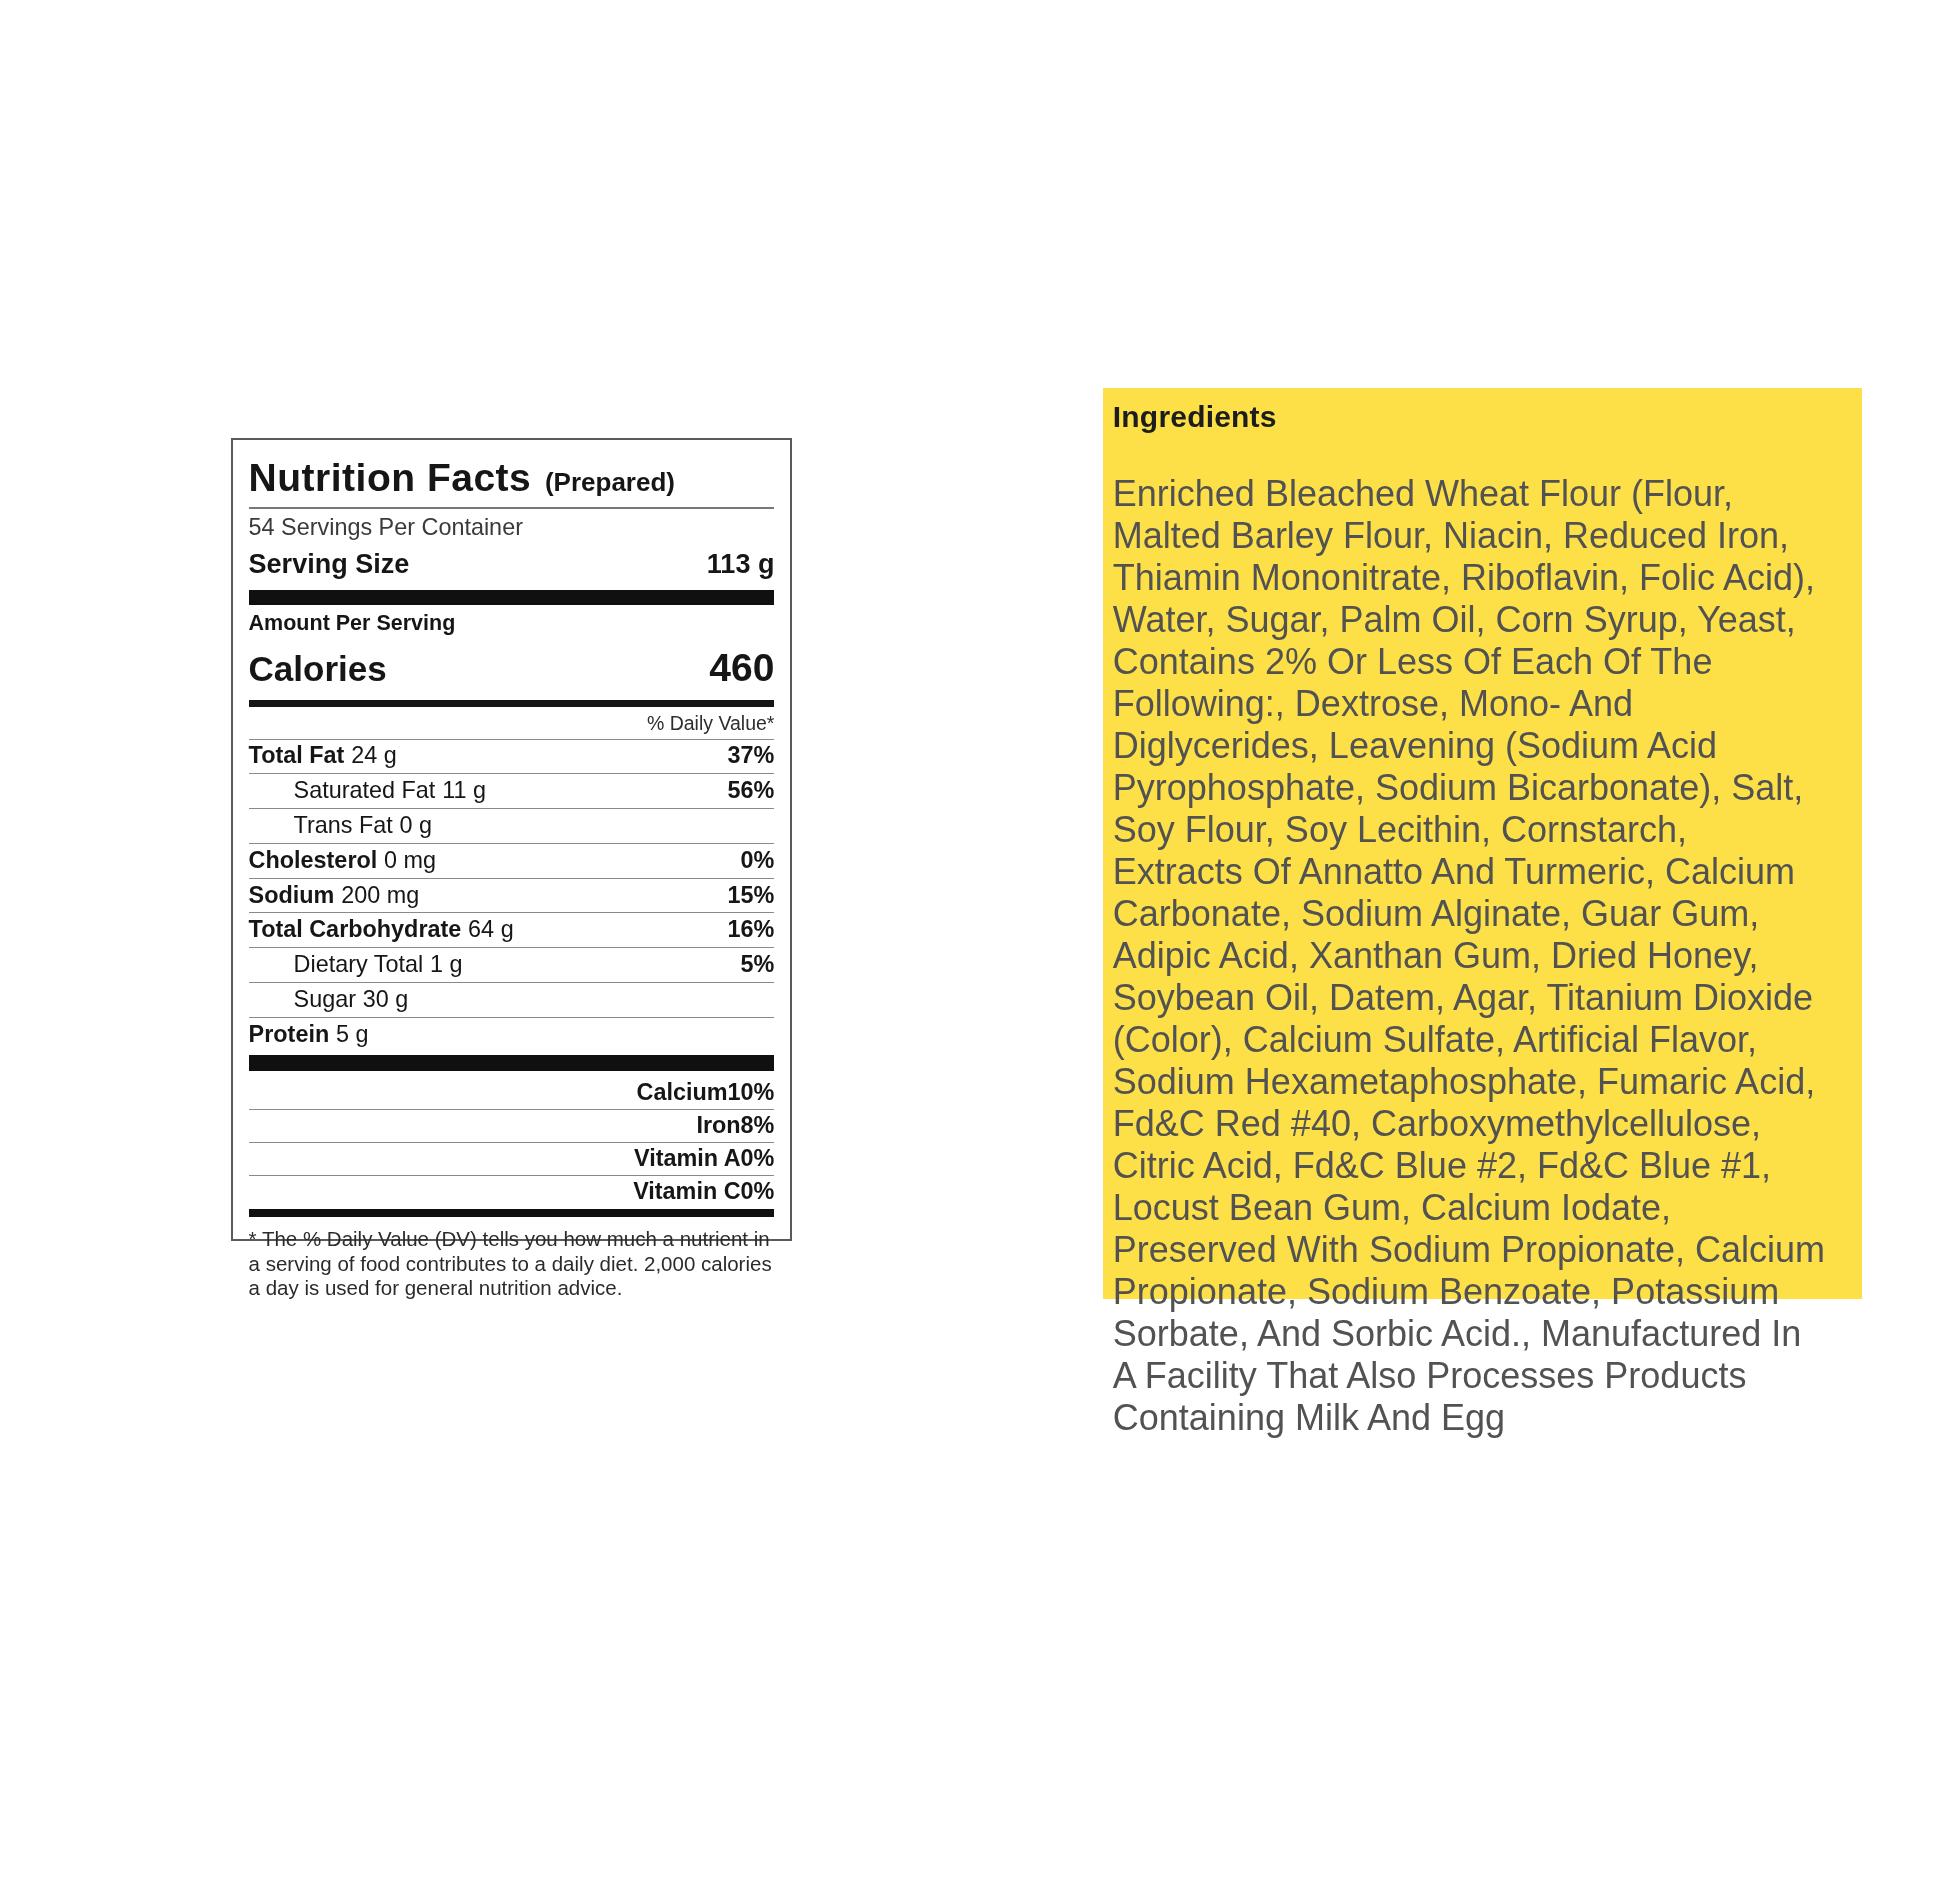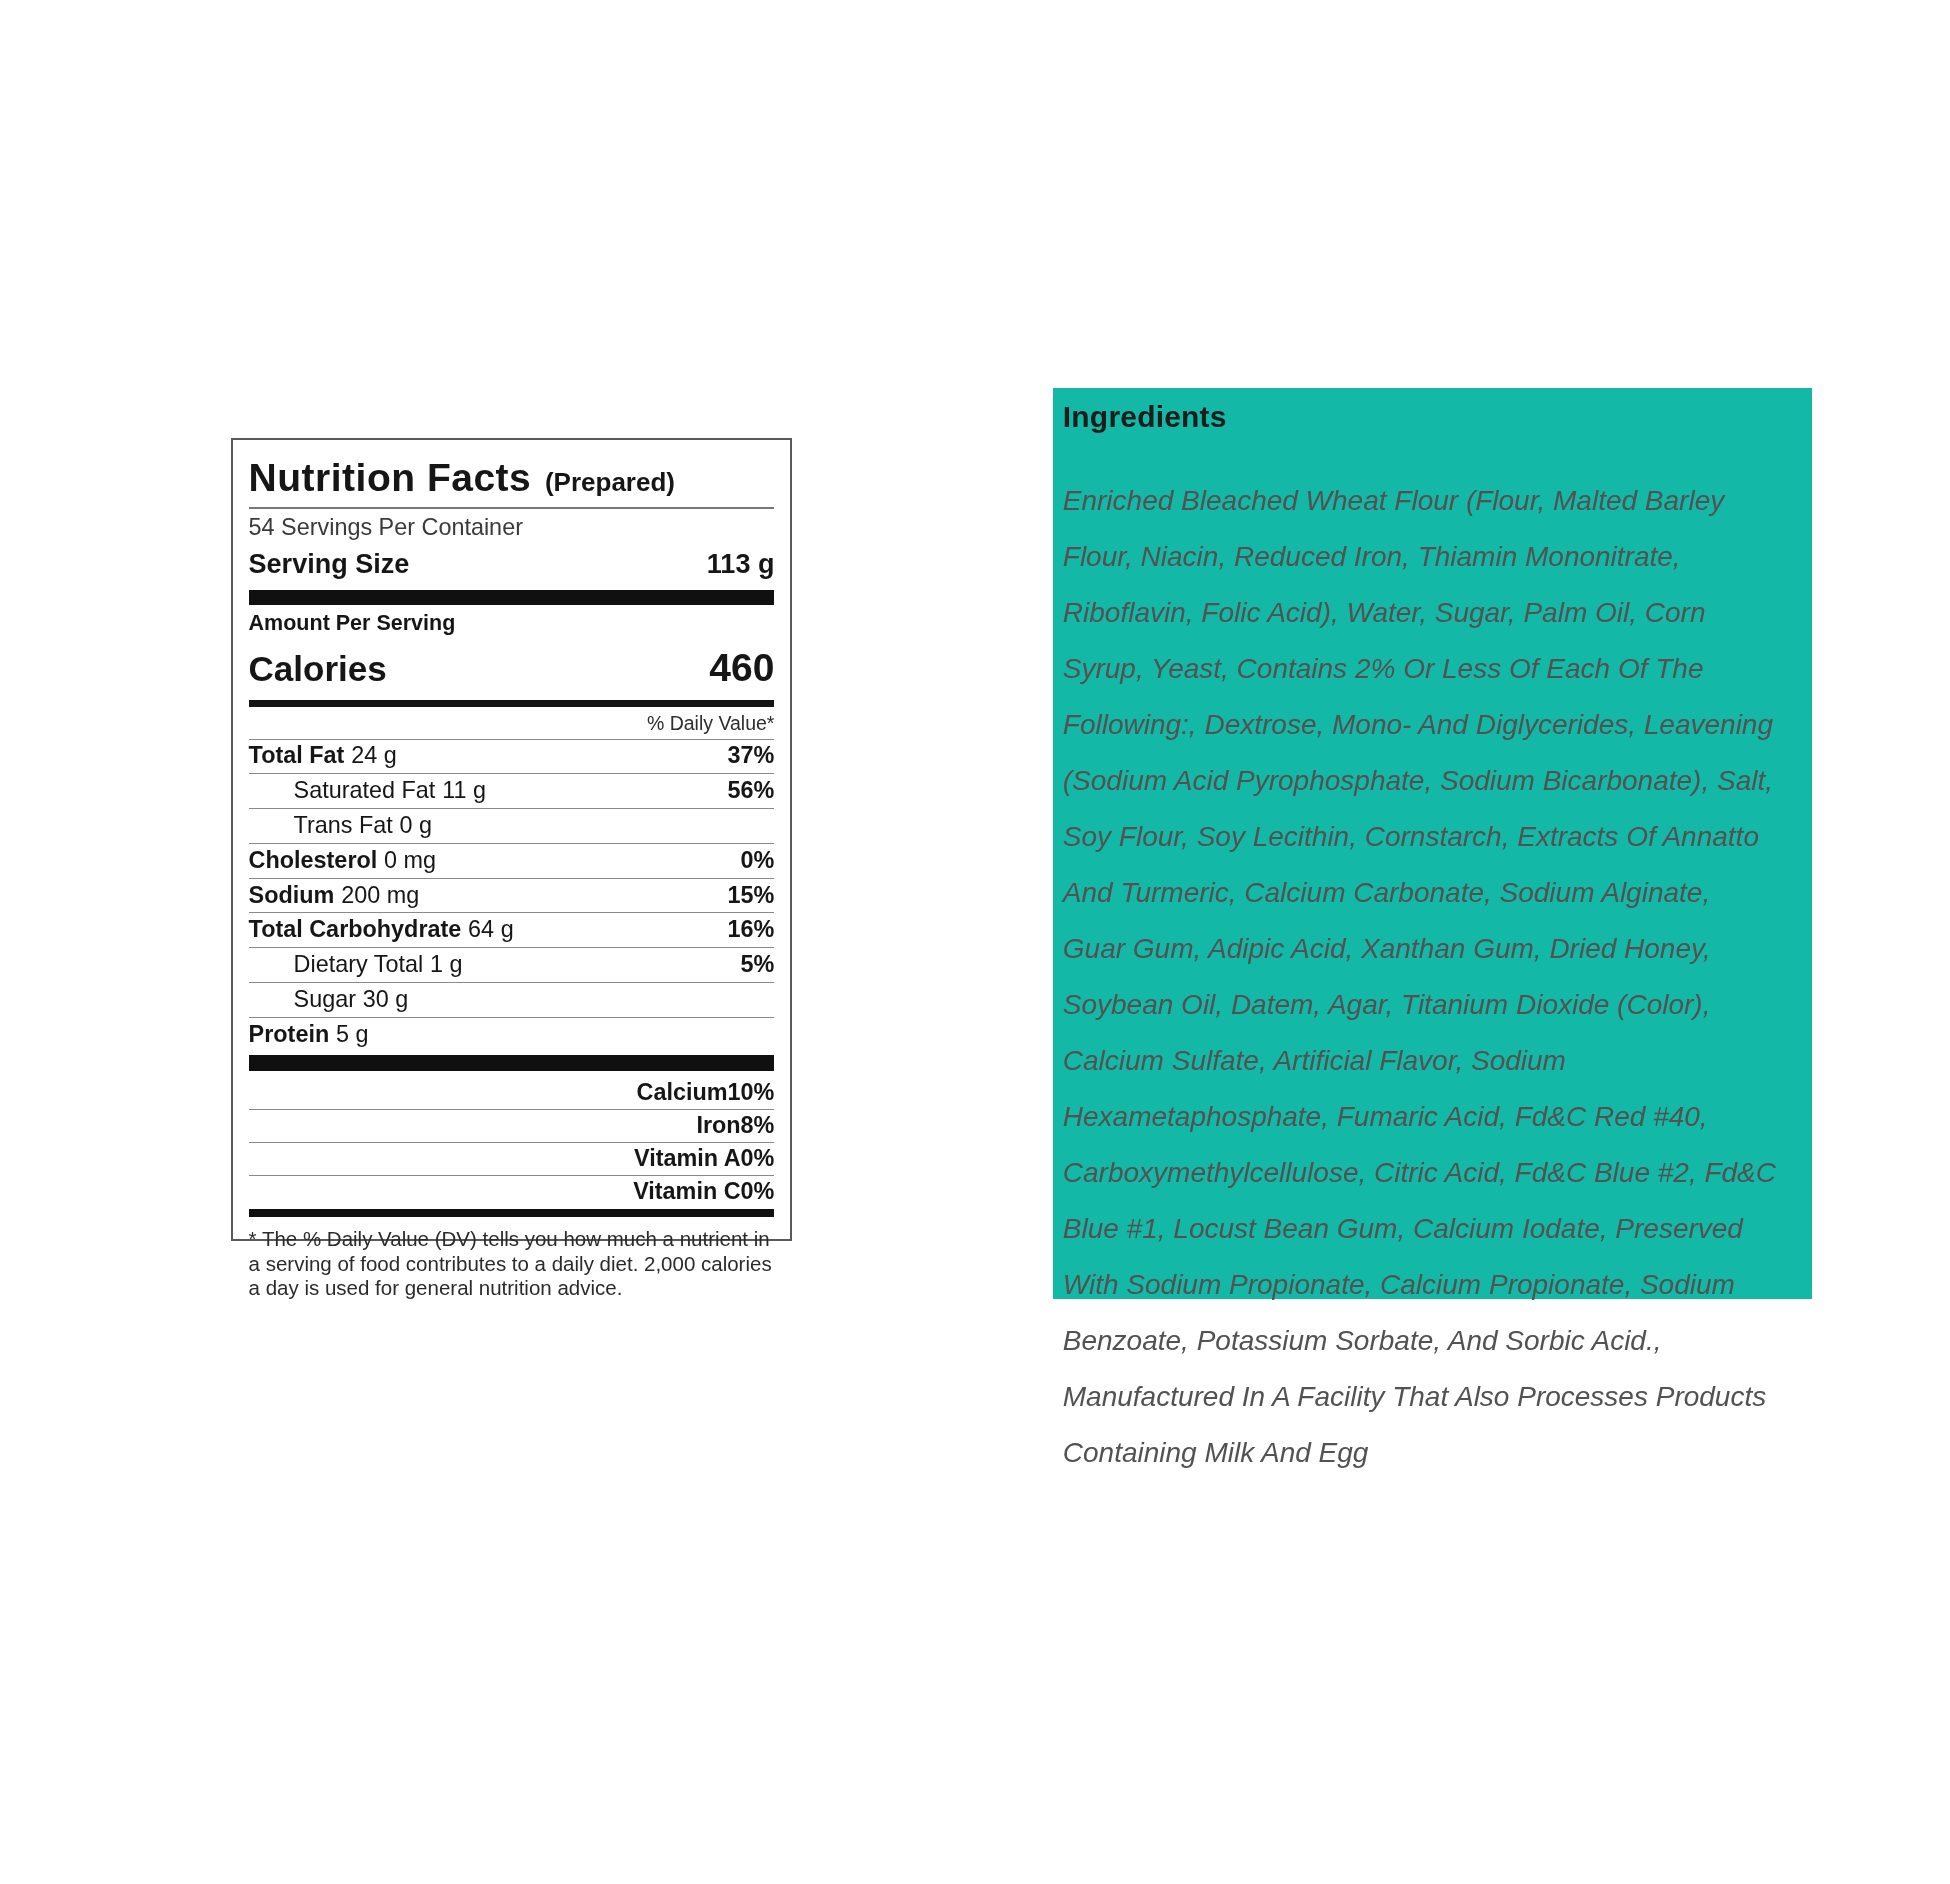--- a/index.html
+++ b/index.html
@@ -33,26 +33,26 @@
   .nrow.sub .nname { padding-left:45px; font-weight:normal; }
   .nrow .amt { margin-left:6.8px; font-weight:normal; }
   .nrow .dv { font-weight:bold; }
   .mrow { display:flex; justify-content:flex-end; align-items:baseline;
     border-top:1px solid #8a8a8a; padding:2px 0 2.9px 0; font-size:23.4px; font-weight:bold; }
   .footnote { border-top:8.8px solid #101010; margin-top:2px; padding-top:10px;
     font-size:20.5px; line-height:24.4px; color:#2b2b2b; }
 
   
   .ingredients {
-    position:absolute; left:1053px; top:388px; width:759px; height:911px;
-    background:#14b8a6; padding:11.7px 35px 29px 9.8px; color:#222;
+    position:absolute; left:1103px; top:388px; width:759px; height:911px;
+    background:#fde047; padding:11.7px 35px 29px 9.8px; color:#222;
   }
   .ing-head { font-size:30px; font-weight:bold; color:#1d1d1d; letter-spacing:0.2px; }
-  .ing-body { margin-top:39px; font-size:28px; line-height:56px; color:#525252;
-    filter:blur(0.5px);font-style:italic; }
+  .ing-body { margin-top:39px; font-size:36px; line-height:42px; color:#525252;
+    filter:blur(0.5px); }
 </style>
 </head>
 <body>
 
 <div class="stage">
 
   <div class="nlabel">
     <div class="nl-titlerow">
       <span class="nl-title">Nutrition Facts</span>
       <span class="nl-title-suffix">(Prepared)</span>

